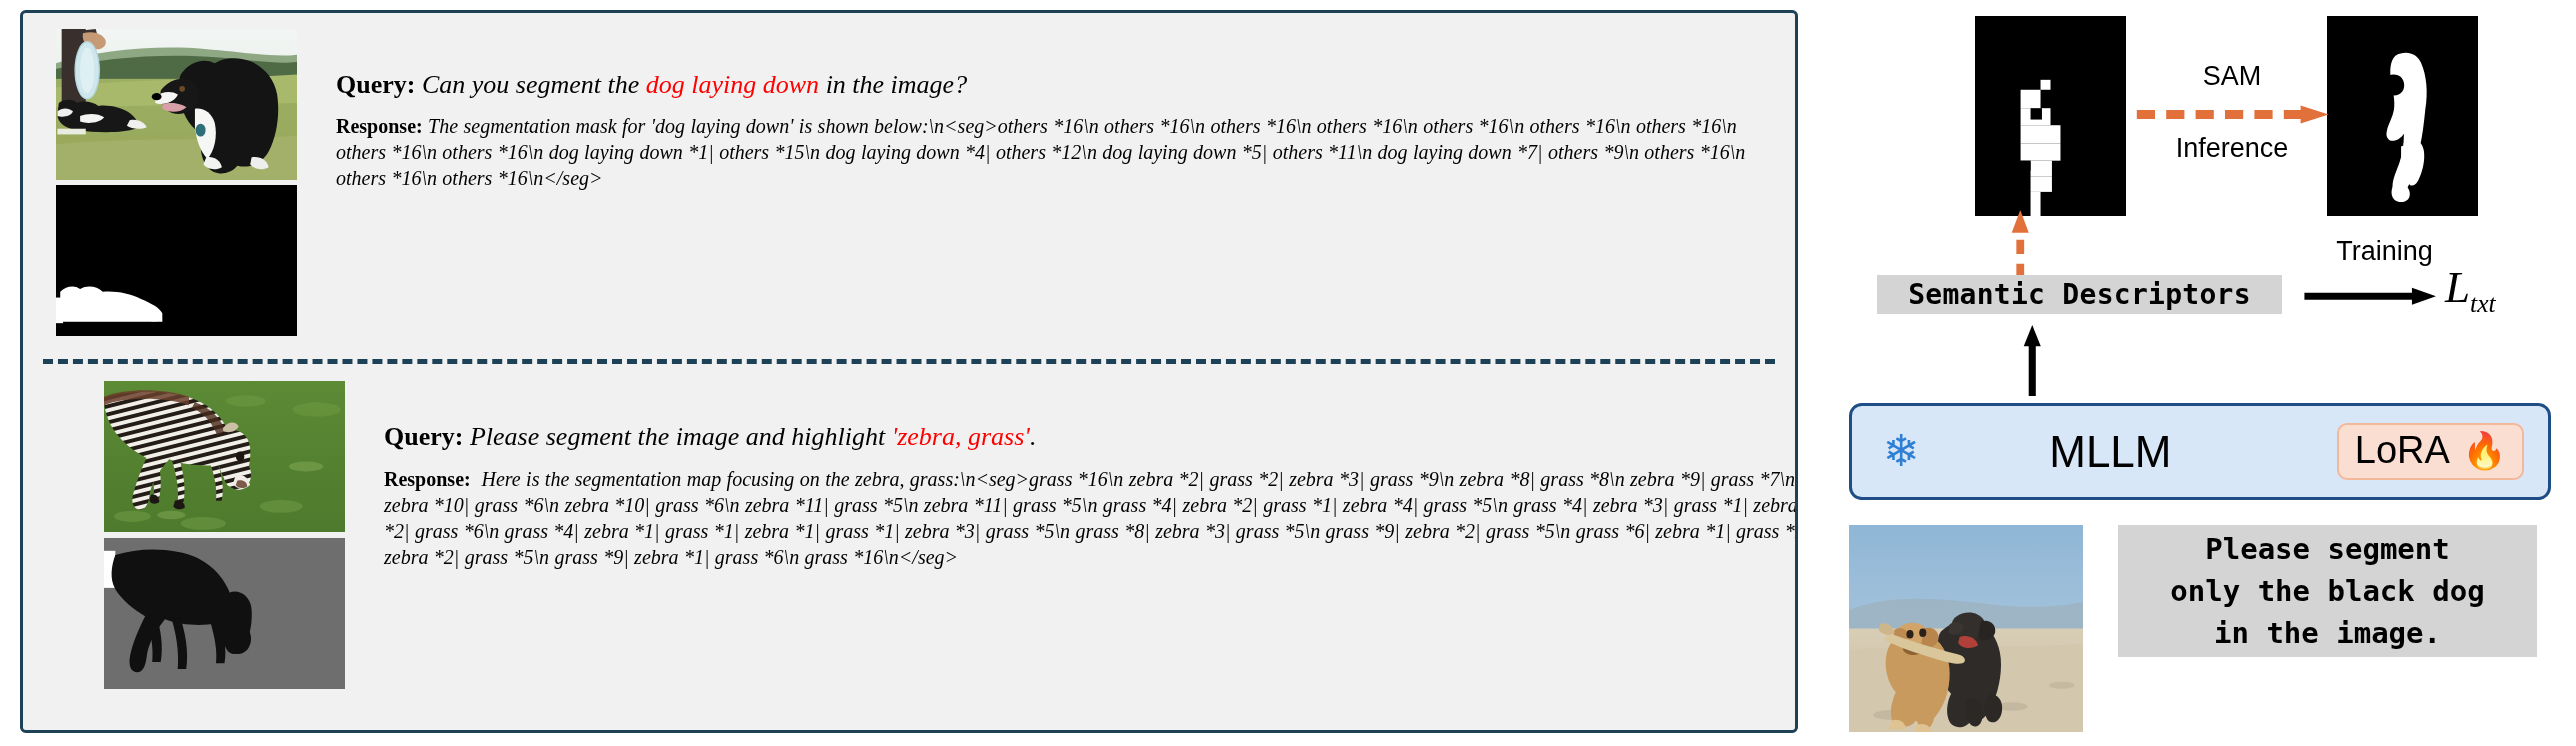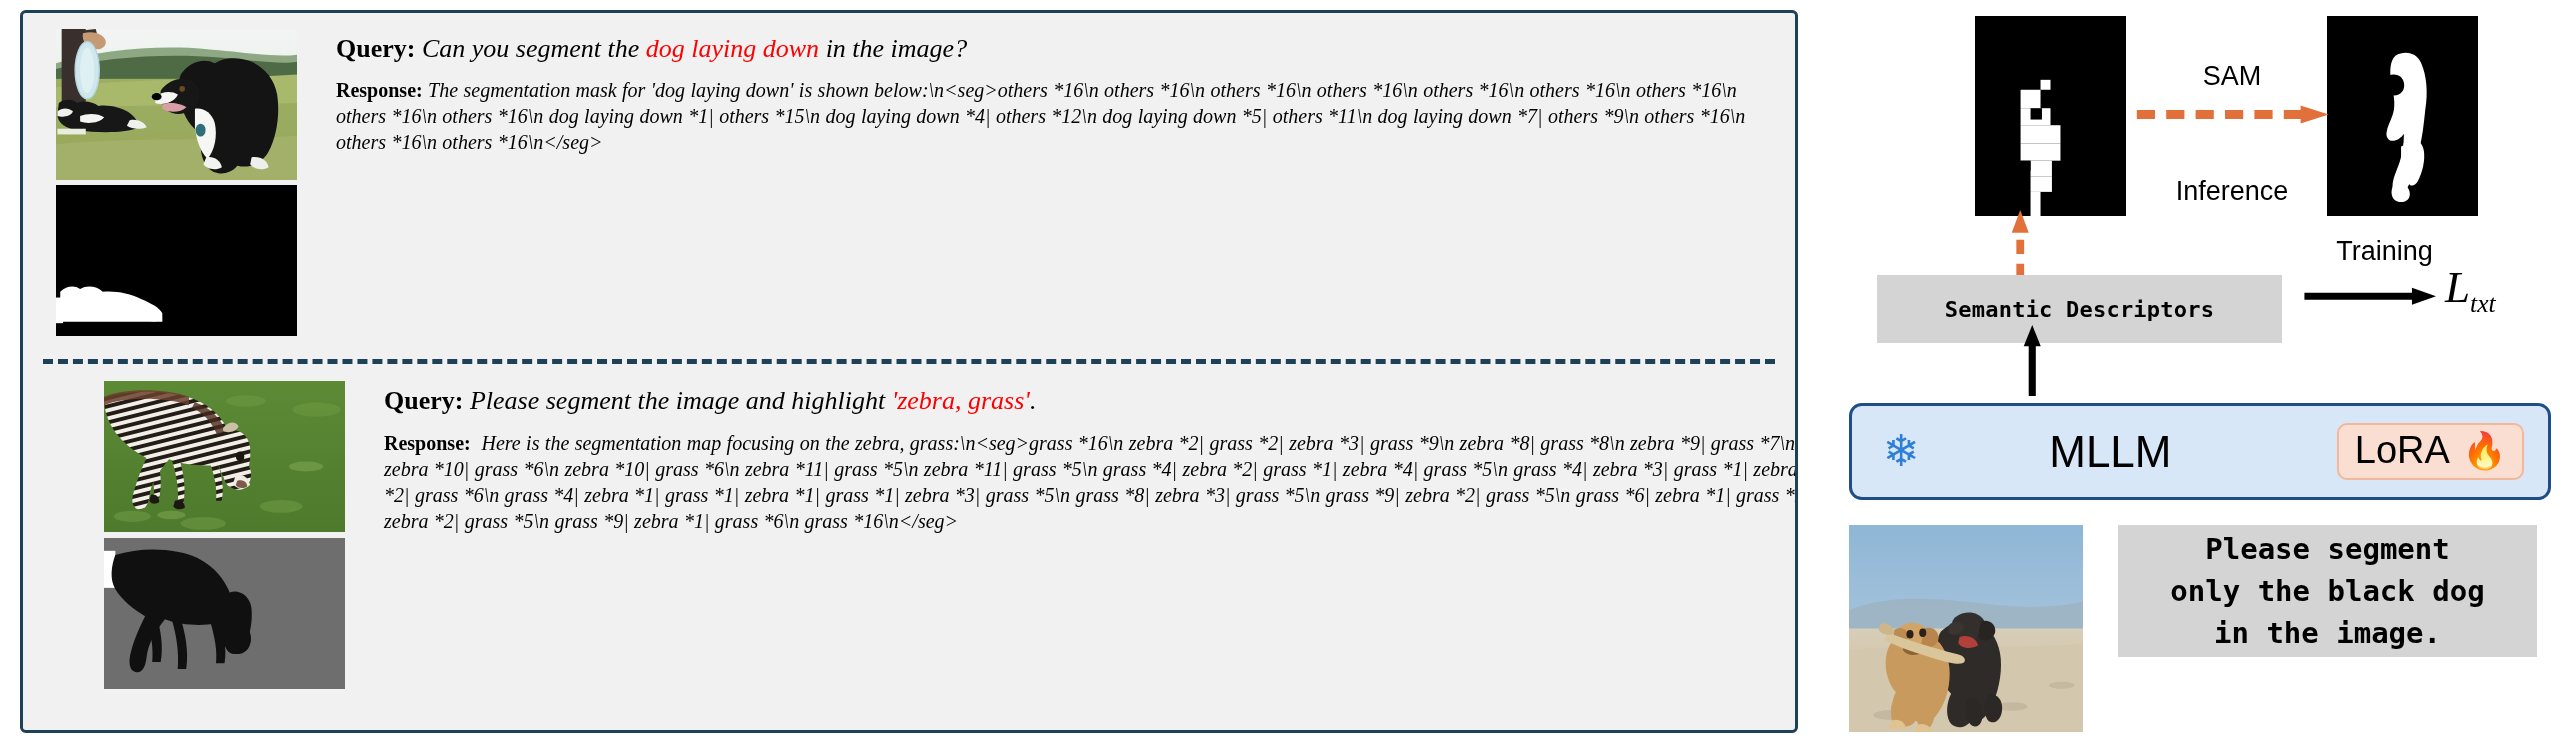--- a/index.html
+++ b/index.html
@@ -58,20 +58,21 @@
     border: 0;
   }
   .thumb-photo { height: 151px; }
   .thumb-mask  { height: 151px; margin-top: 5.7px; }
 
   .qa-col {
     flex: 1 1 auto;
     margin-left: 24px;
     margin-right: 28px;
     padding-top: 7px;
+    margin-top: 36px;
   }
 
   .qa-line {
     font-family: "Liberation Serif", serif;
     font-size: 26px;
     line-height: 1.0;
     color: #000;
     margin: 0 0 4.3px 0;
   }
   .qa-label {
@@ -135,37 +136,37 @@
   }
   .arrow-label {
     position: absolute;
     font-family: "Liberation Sans", sans-serif;
     font-size: 27px;
     color: #000;
     white-space: nowrap;
     text-align: center;
   }
   #sam-label       { left: 291px; top: 61px;  width: 196px; }
-  #inference-label { left: 284px; top: 133px; width: 210px; margin-top: 43px; }
+  #inference-label { left: 284px; top: 133px; width: 210px; }
   #training-label  { left: 460px; top: 236px; width: 163px; }
 
   
   #semantic-descriptors {
     position: absolute;
     left: 34px;
     top: 275px;
     width: 405px;
-    height: 68px;
+    height: 39px;
     background: #d4d4d4;
     display: flex;
     align-items: center;
     justify-content: center;
     font-family: "DejaVu Sans Mono", monospace;
     font-weight: bold;
-    font-size: 22px;
+    font-size: 28px;
     letter-spacing: 0.01em;
     color: #000;
   }
 
   
   #desc-up-arrow {
     position: absolute;
     left: 168px;
     top: 210px;
     width: 18.5px;

